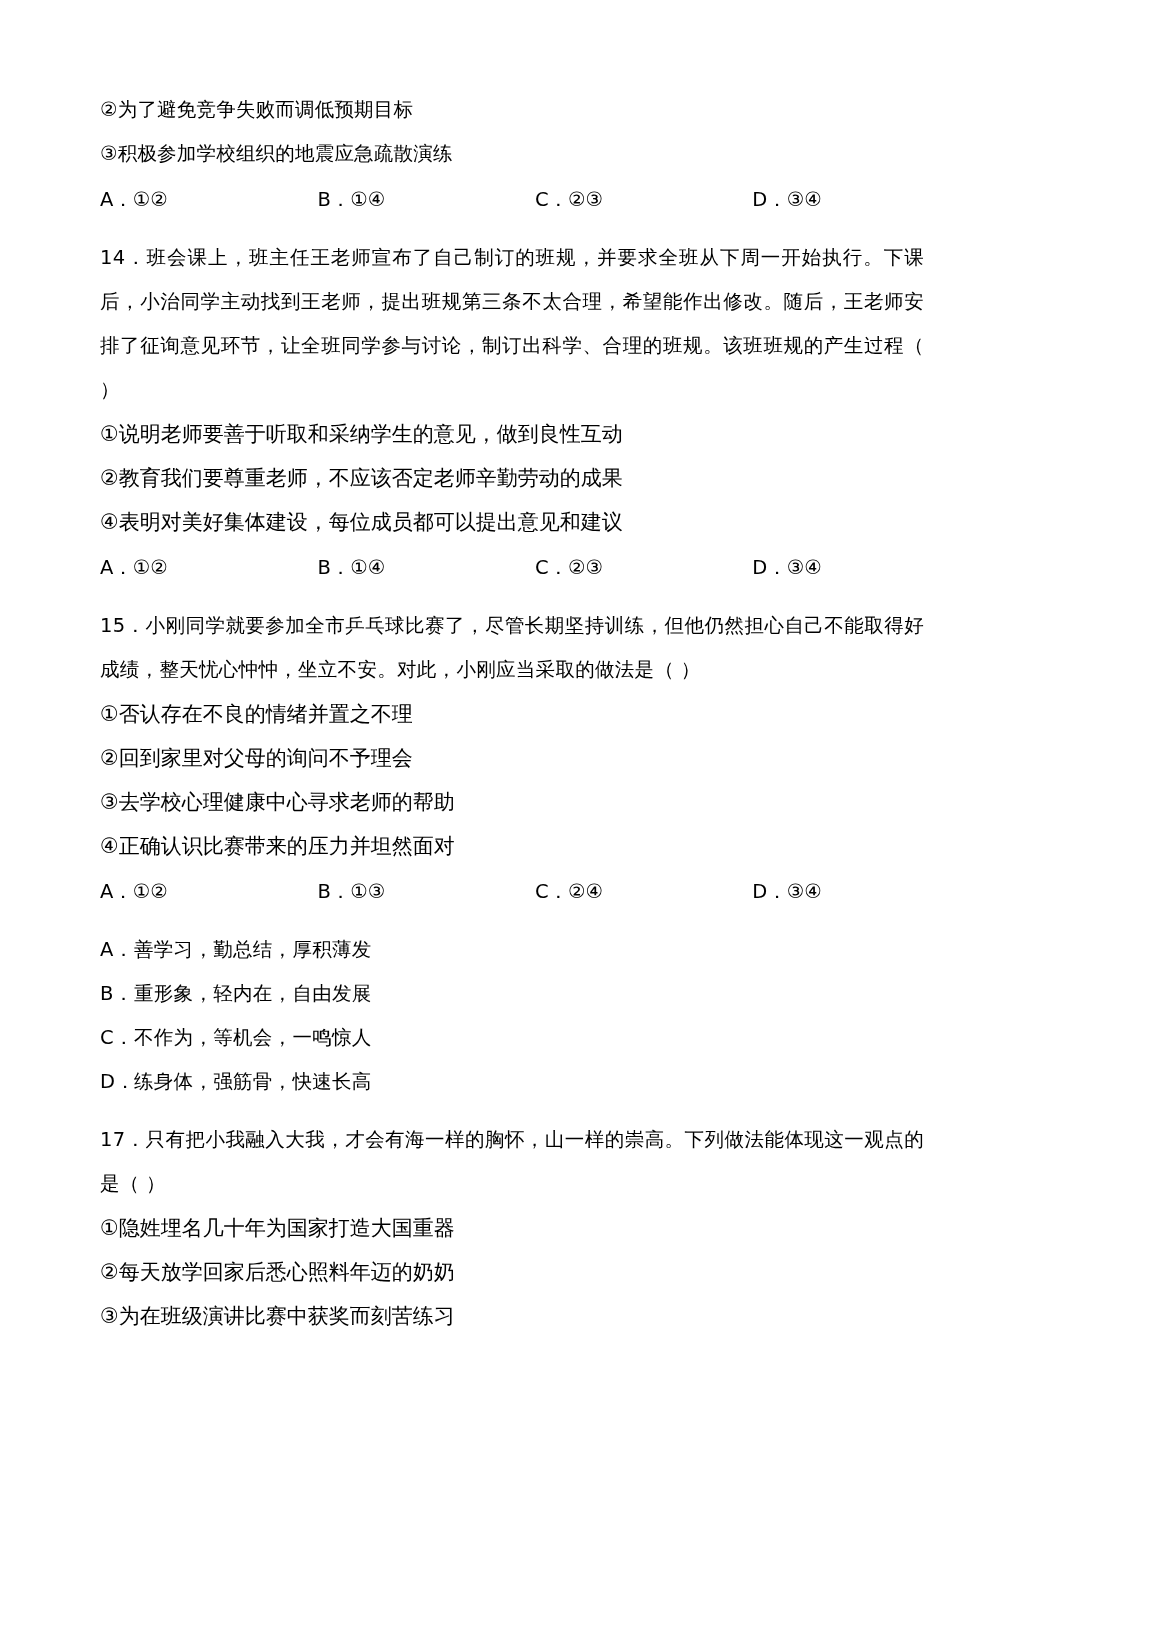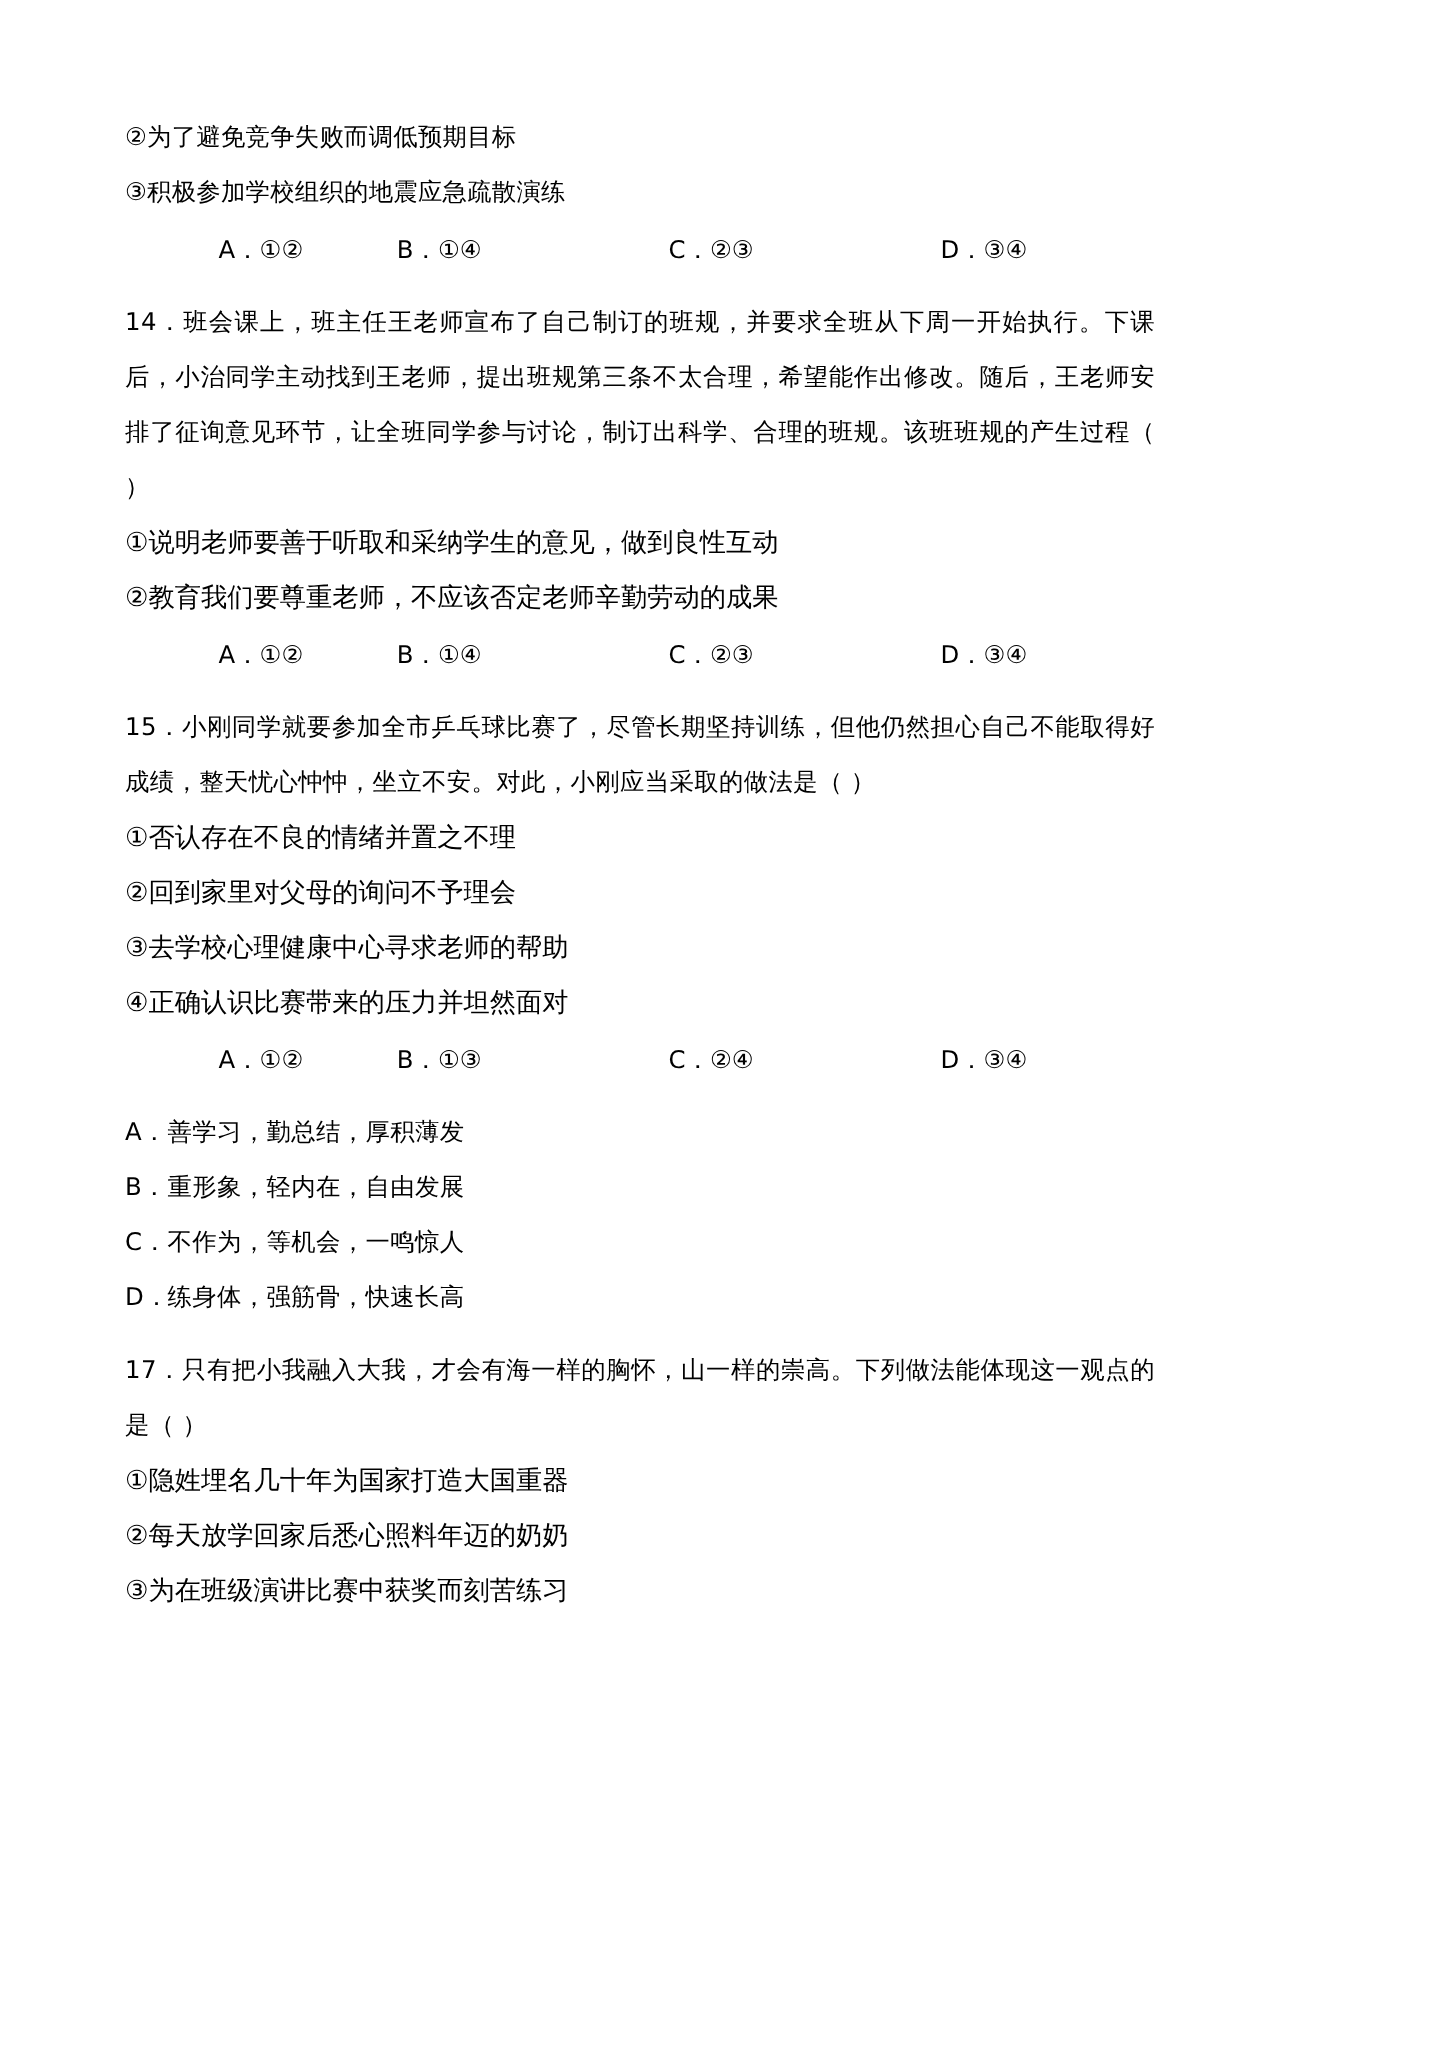--- a/index.html
+++ b/index.html
@@ -43,21 +43,21 @@
   }
   .choices {
     display: flex;
     font-size: 19.5px;
     line-height: 44px;
     margin-top: 2px;
   }
   .choices .opt {
     display: block;
   }
-  .opt-a { width: 228px; text-align: center; }
+  .opt-a { width: 228px; }
   .opt-b { width: 228px; }
   .opt-c { width: 228px; }
   .opt-d { width: 180px; }
   .sub {
     font-size: 21px;
     line-height: 44px;
   }
   .lettered {
     font-size: 19.5px;
     line-height: 44px;
@@ -82,20 +82,21 @@
     <span class="opt opt-a">A．①②</span>
     <span class="opt opt-b">B．①④</span>
     <span class="opt opt-c">C．②③</span>
     <span class="opt opt-d">D．③④</span>
   </div>
 
   <div class="q-block gap-before">
     <p class="para">14．班会课上，班主任王老师宣布了自己制订的班规，并要求全班从下周一开始执行。下课后，小治同学主动找到王老师，提出班规第三条不太合理，希望能作出修改。随后，王老师安排了征询意见环节，让全班同学参与讨论，制订出科学、合理的班规。该班班规的产生过程（      ）</p>
     <div class="sub">①说明老师要善于听取和采纳学生的意见，做到良性互动</div>
     <div class="sub">②教育我们要尊重老师，不应该否定老师辛勤劳动的成果</div>
+    <div class="sub">④表明对美好集体建设，每位成员都可以提出意见和建议</div>
     <div class="choices">
       <span class="opt opt-a">A．①②</span>
       <span class="opt opt-b">B．①④</span>
       <span class="opt opt-c">C．②③</span>
       <span class="opt opt-d">D．③④</span>
     </div>
   </div>
 
   <div class="q-block gap-before">
     <p class="para">15．小刚同学就要参加全市乒乓球比赛了，尽管长期坚持训练，但他仍然担心自己不能取得好成绩，整天忧心忡忡，坐立不安。对此，小刚应当采取的做法是（      ）</p>

